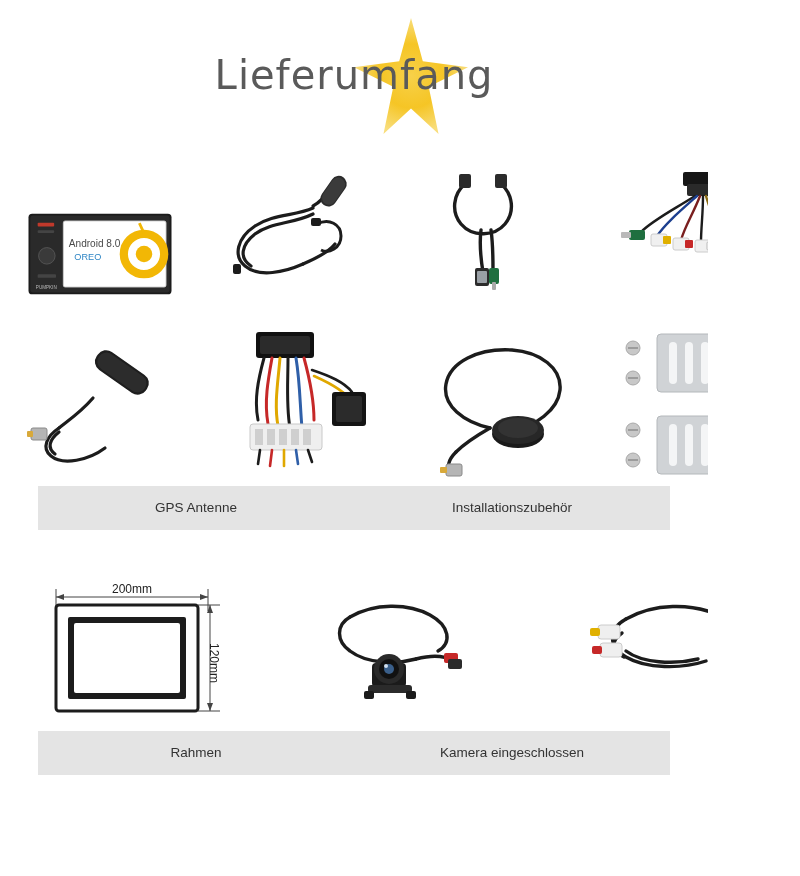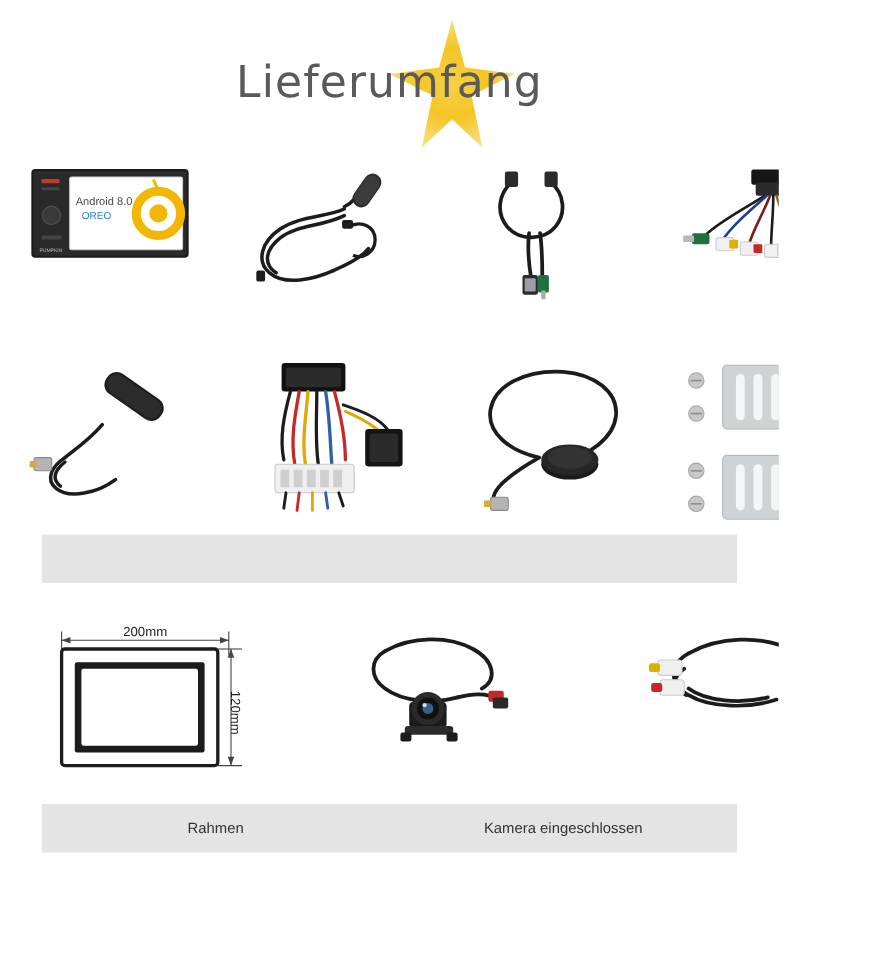--- a/index.html
+++ b/index.html
@@ -48,21 +48,21 @@
     width: 800px;
   }
   .imgrow {
     display: flex;
     height: 148px;
   }
   .cell {
     flex: 1 1 0;
     position: relative;
     display: flex;
-    align-items: flex-start;
+    align-items: flex-end;
     justify-content: center;
   }
   .labelrow {
     display: flex;
     background: #e4e4e4;
     height: 44px;
     margin: 0 38px;
   }
   .labelcell {
     flex: 1 1 0;
@@ -326,20 +326,22 @@
             <rect x="70" y="98" width="8" height="42" rx="4"></rect>
             <rect x="86" y="98" width="8" height="42" rx="4"></rect>
             <rect x="102" y="98" width="8" height="42" rx="4"></rect>
           </g>
         </g>
       </svg>
     </div>
   </div>
 
   <div class="labelrow">
+    <div class="labelcell">GPS Antenne</div>
+    <div class="labelcell">Installationszubehör</div>
   </div>
 
   <div class="spacer26"></div>
 
   <div class="row imgrow" style="height:175px">
 
 
     <div class="cell">
       <svg width="190" height="160" viewBox="0 0 190 160">
 

